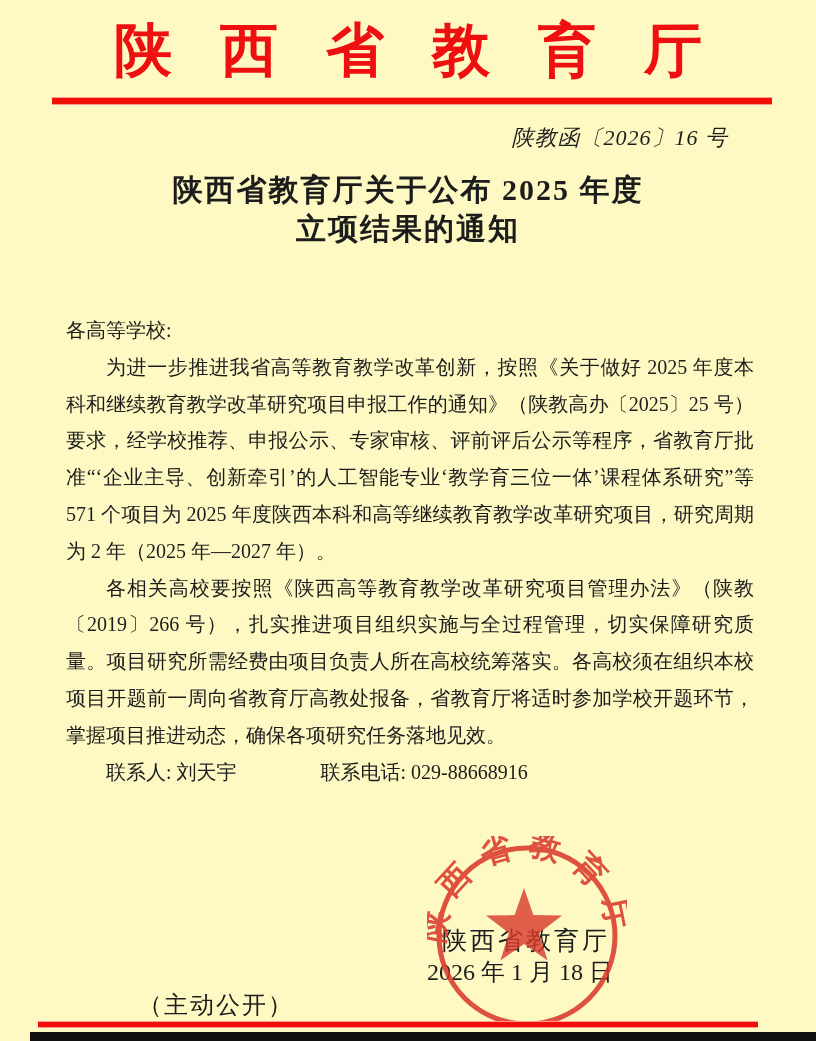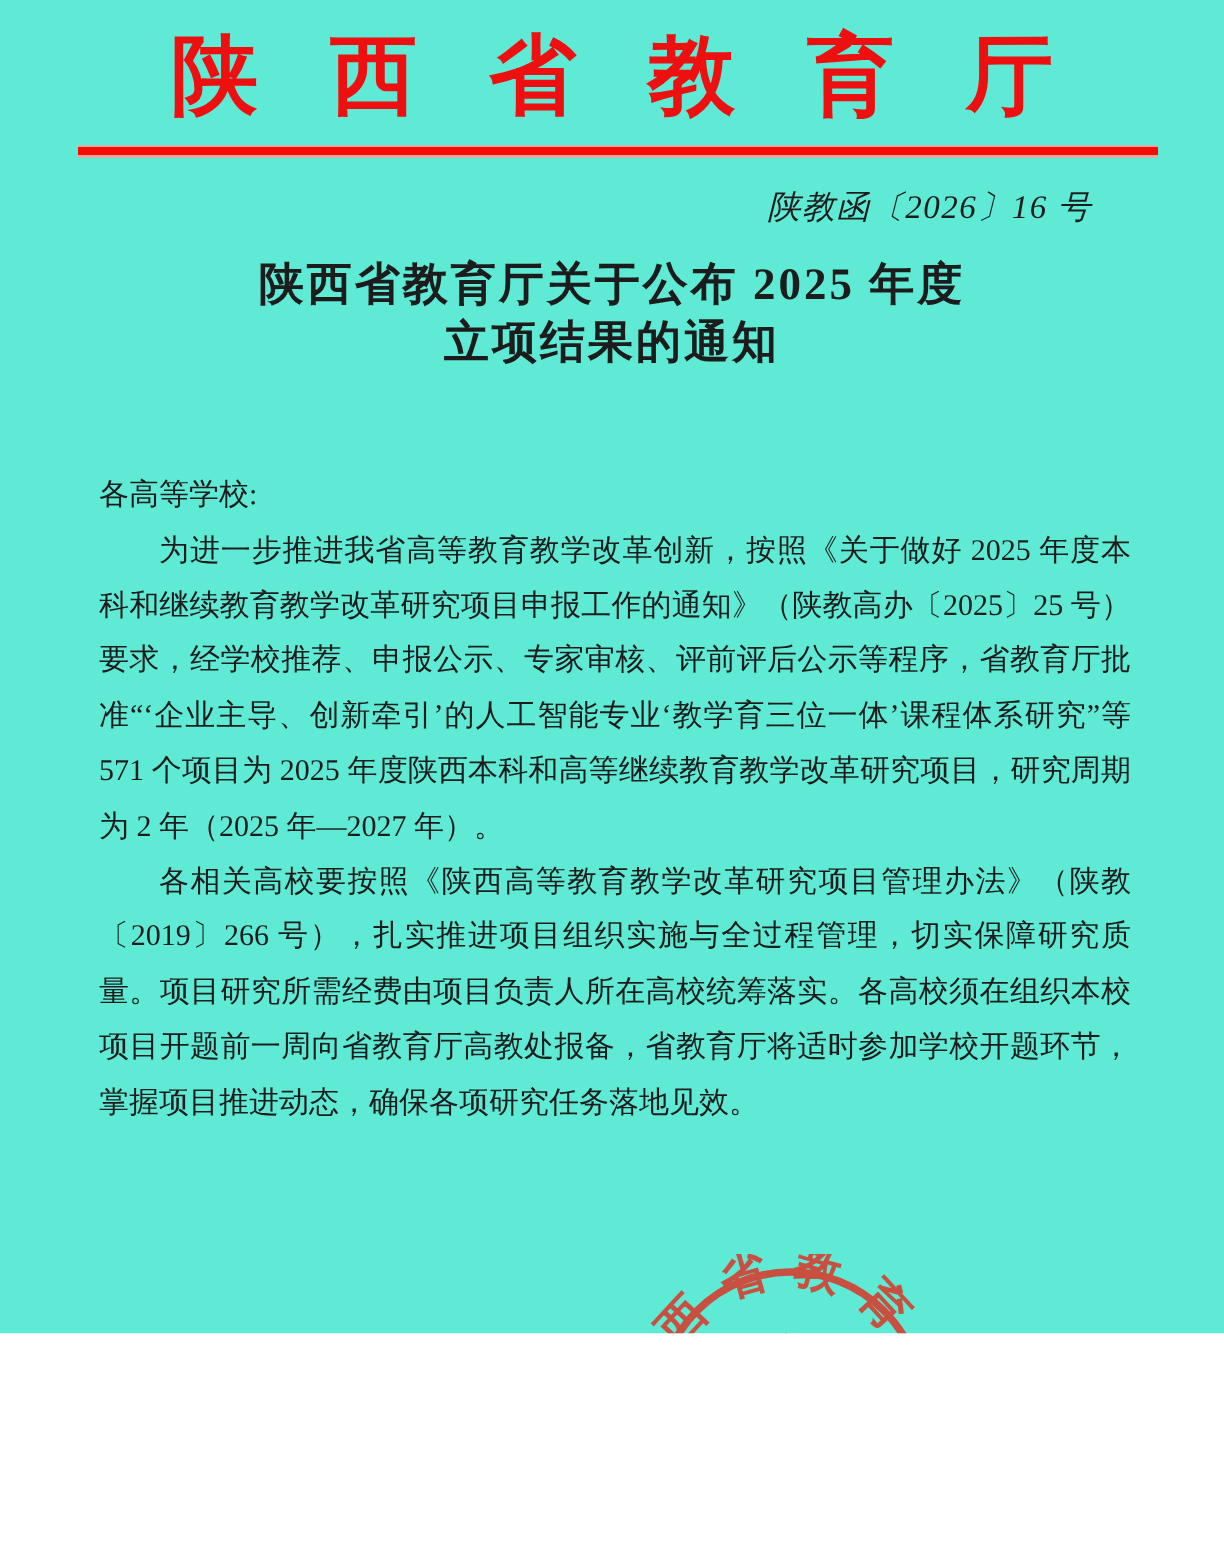--- a/index.html
+++ b/index.html
@@ -4,22 +4,22 @@
 <style>
   :root{
     --header-red:#ee1010;
     --rule-red:#f30d08;
     --seal-red:#d9392b;
     --text-black:#1c1c1c;
   }
   html,body{margin:0;padding:0;background:#fff;}
   .page{
     position:relative;
-    width:816px;height:889px;
-    background:#5eead4;
+    width:816px;height:1041px;
+    background:#fef9c3;
     overflow:hidden;
     font-family:"Liberation Serif","DejaVu Serif",serif;
     color:var(--text-black);
   }
   .agency-header{
     position:absolute;top:12px;left:0;width:816px;
     text-align:center;
     font-size:58px;font-weight:bold;
     color:var(--header-red);
     letter-spacing:48px;
@@ -90,23 +90,25 @@
 
   <div class="doc-title">
     <div>陕西省教育厅关于公布 2025 年度</div>
     <div>立项结果的通知</div>
   </div>
 
   <div class="body-text">
     <p class="salutation">各高等学校:</p>
     <p>为进一步推进我省高等教育教学改革创新，按照《关于做好 2025 年度本科和继续教育教学改革研究项目申报工作的通知》（陕教高办〔2025〕25 号）要求，经学校推荐、申报公示、专家审核、评前评后公示等程序，省教育厅批准“‘企业主导、创新牵引’的人工智能专业‘教学育三位一体’课程体系研究”等 571 个项目为 2025 年度陕西本科和高等继续教育教学改革研究项目，研究周期为 2 年（2025 年—2027 年）。</p>
     <p>各相关高校要按照《陕西高等教育教学改革研究项目管理办法》（陕教〔2019〕266 号），扎实推进项目组织实施与全过程管理，切实保障研究质量。项目研究所需经费由项目负责人所在高校统筹落实。各高校须在组织本校项目开题前一周向省教育厅高教处报备，省教育厅将适时参加学校开题环节，掌握项目推进动态，确保各项研究任务落地见效。</p>
+    <p class="contact-line"><span>联系人: 刘天宇</span><span class="contact-phone">联系电话: 029-88668916</span></p>
   </div>
 
   <div class="sign-issuer">陕西省教育厅</div>
+  <div class="sign-date">2026 年 1 月 18 日</div>
 
   <svg class="seal" width="200" height="200" viewBox="0 0 200 200">
     <circle cx="100" cy="100" r="88" fill="none" stroke="#d9392b" stroke-width="5"></circle>
     <defs>
       <path id="sealArc" d="M 25 135 A 82 82 0 1 1 175 135" fill="none"></path>
     </defs>
     <text font-size="31" font-weight="bold" fill="#d9392b" letter-spacing="14" style="font-family:'Liberation Serif','DejaVu Serif',serif;">
       <textPath href="#sealArc" startOffset="50%" text-anchor="middle">陕西省教育厅</textPath>
     </text>
     <polygon points="97,52 106.4,79.1 135,79.6 112.2,96.9 120.5,124.4 97,108 73.5,124.4 81.8,96.9 59,79.6 87.6,79.1" fill="#d9392b" fill-opacity="0.92"></polygon>

